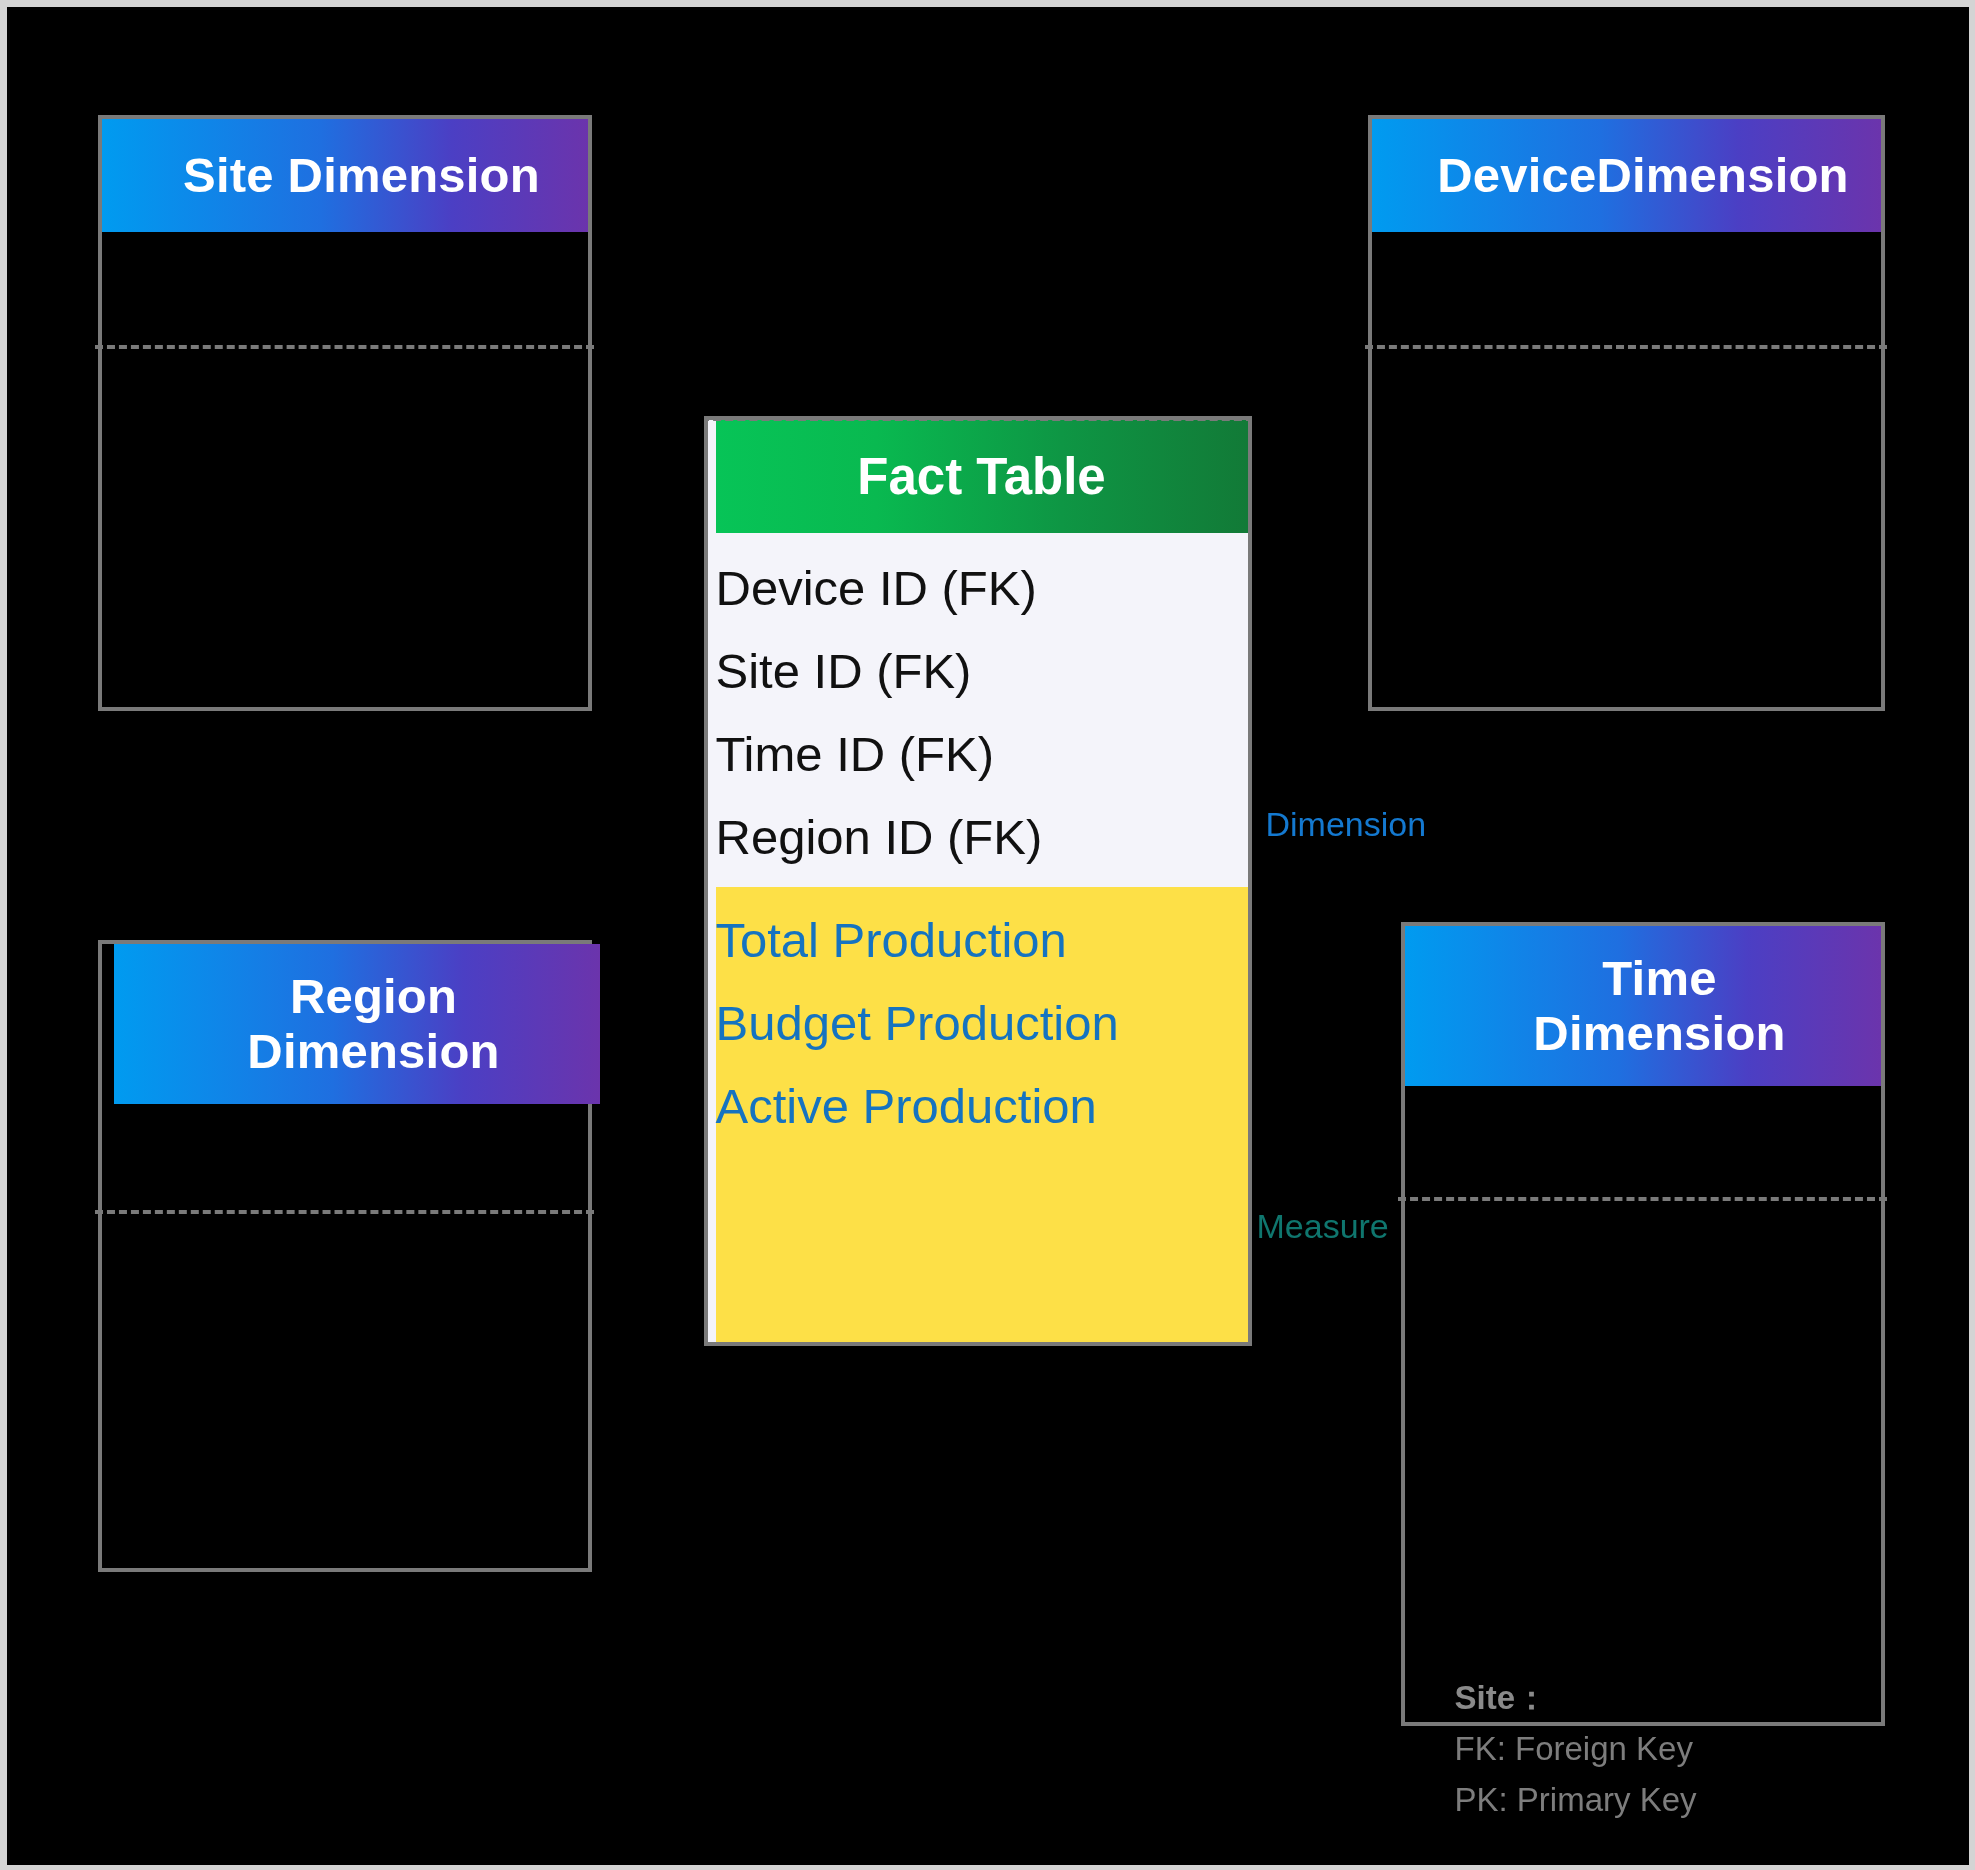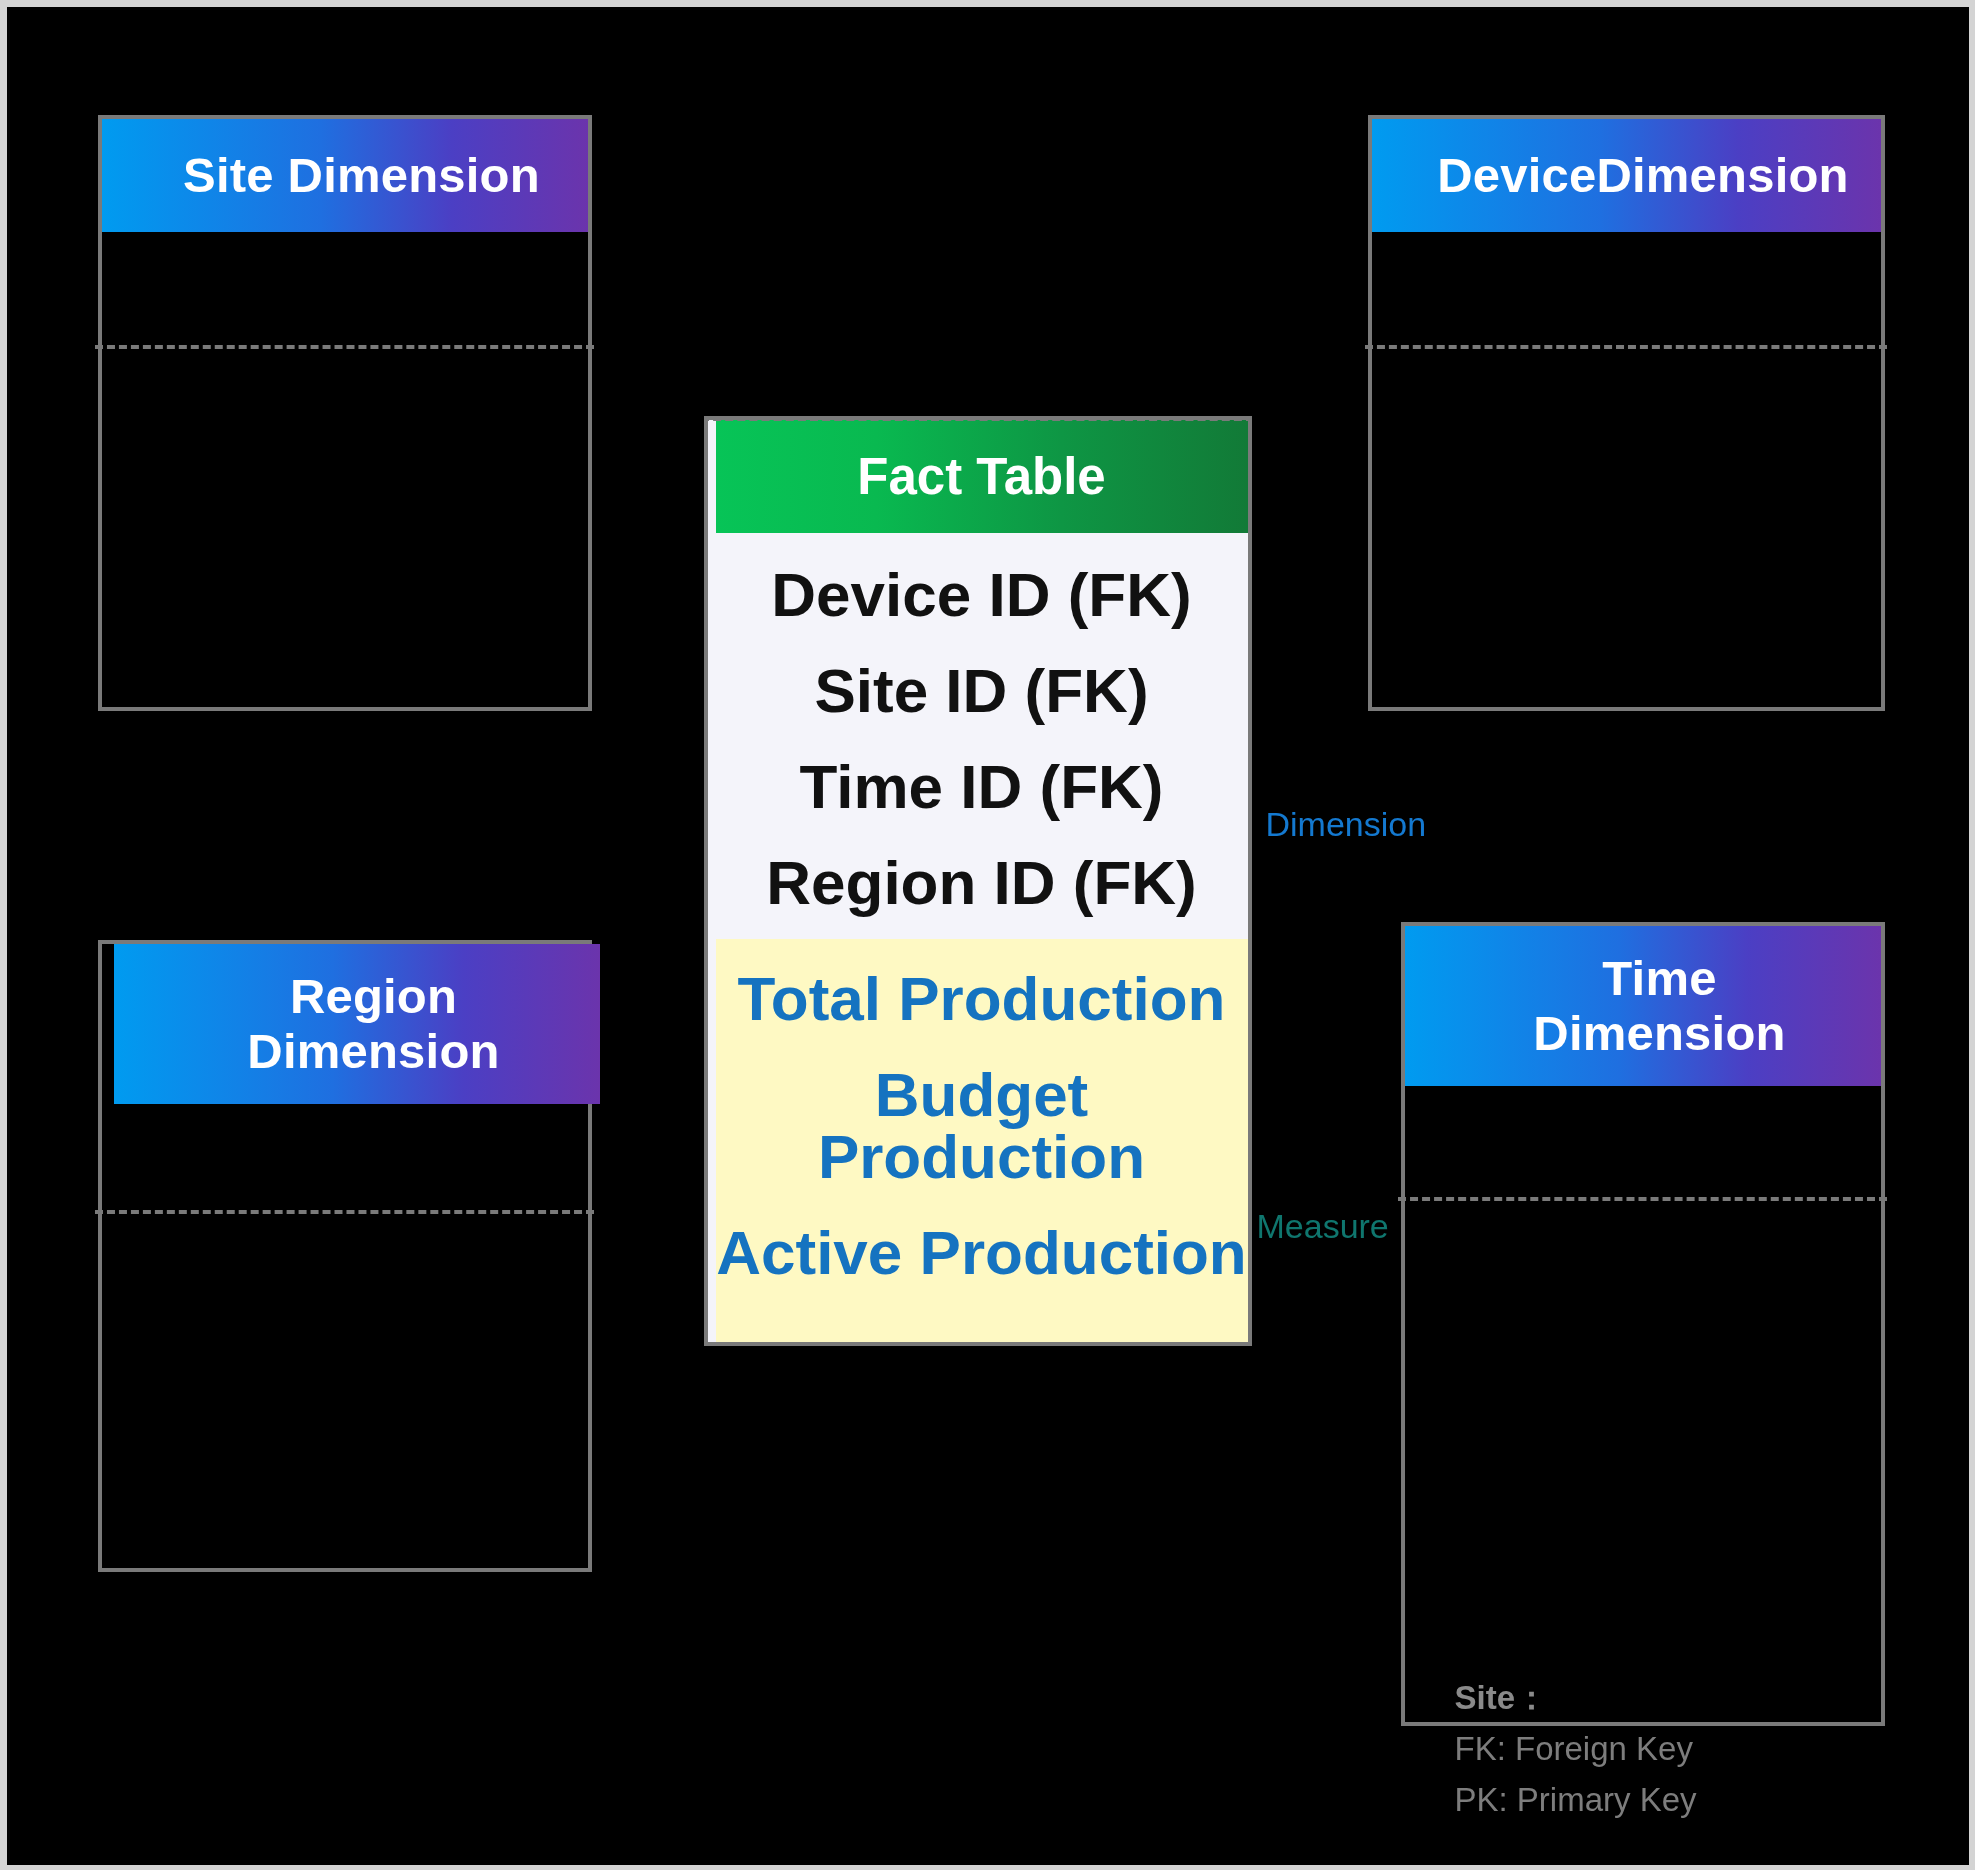--- a/index.html
+++ b/index.html
@@ -93,31 +93,31 @@
     font-size: 51px;
     font-weight: bold;
     background: linear-gradient(90deg, #07c457 0%, #09b950 30%, #0e9644 65%, #127a37 100%);
   }
   #fact-keys {
     background: #f4f4fa;
     padding-top: 14.7px;
     padding-bottom: 8.2px;
   }
   #fact-measures {
-    background: #fef9c3;
+    background: #fde047;
     flex: 1;
     padding-top: 11.5px;
   }
   .fact-row {
-    text-align: center;
-    font-size: 62px;
+    text-align: left;
+    font-size: 49px;
     line-height: 1.0;
     color: #111111;
     padding: 17px 0;
-    font-weight: bold;
+    font-weight: normal;
   }
   .fact-row.measure {
     color: #1573c0;
   }
   #fact-divider {
     position: absolute;
     left: -6.5px;
     width: calc(100% + 13px);
     height: 0;
     border-top: 4.9px dashed #7a7a7a;

